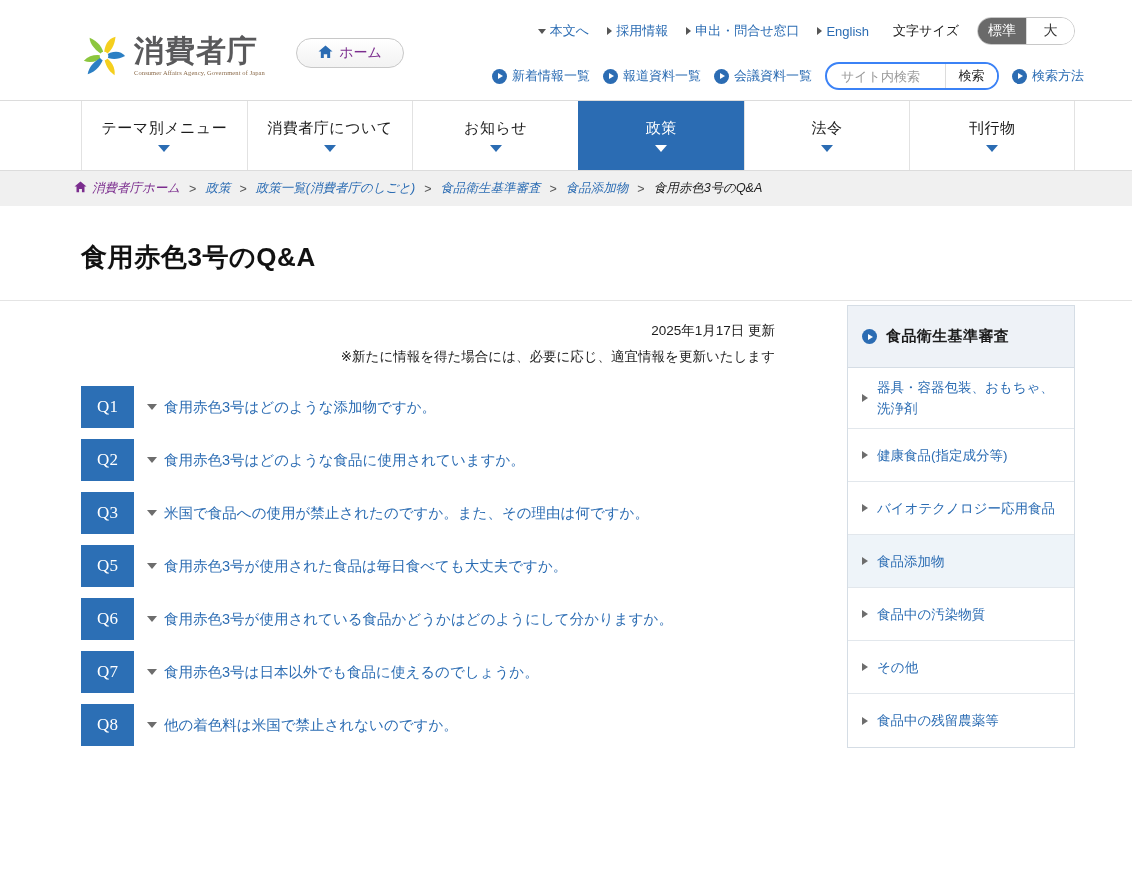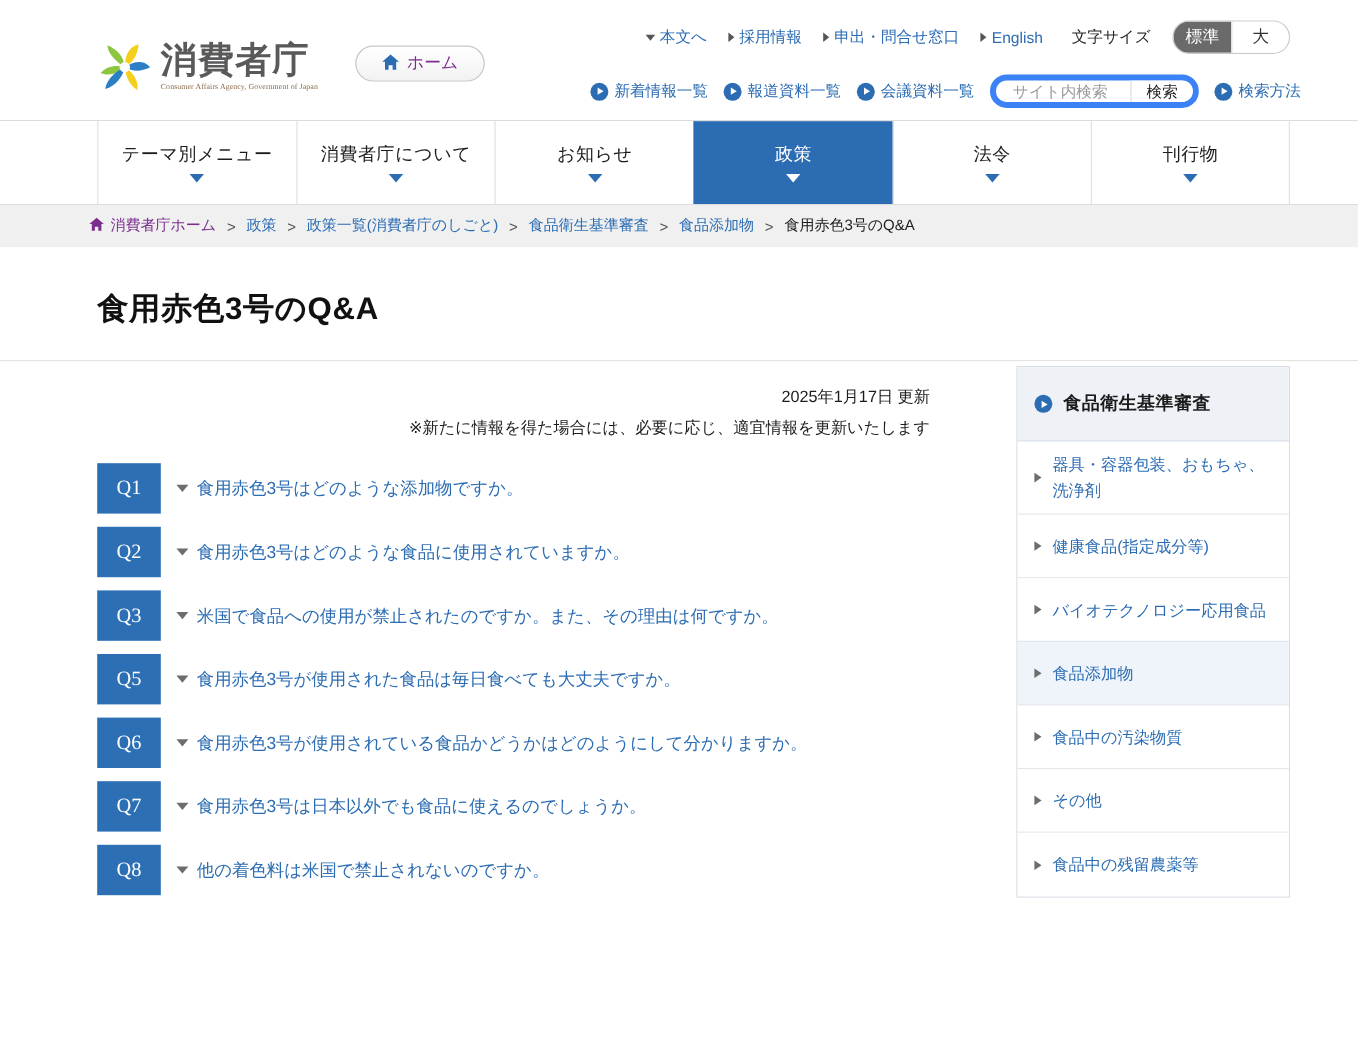--- a/index.html
+++ b/index.html
@@ -181,21 +181,21 @@
     border-bottom: 3.5px solid transparent;
     border-left: 5px solid #ffffff;
     margin-left: 2px;
   }
 
   .searchbox {
     display: flex;
     align-items: stretch;
     width: 174px;
     height: 28px;
-    border: 5px solid #3b82f6;
+    border: 2px solid #3b82f6;
     border-radius: 14px;
     background: #fff;
     overflow: hidden;
   }
   .searchbox input {
     border: none;
     outline: none;
     flex: 1;
     padding: 0 10px 0 14px;
     font-size: 13px;
@@ -267,20 +267,21 @@
     align-items: center;
     padding-left: 74px;
     font-size: 12.5px;
     gap: 0px;
   }
   .crumb-home-icon { margin-right: 5px; display:block; }
   .crumb {
     color: #2b6cb3;
     cursor: pointer;
     white-space: nowrap;
+    font-style: italic;
   }
   .crumb.visited { color: #7b2d8e; }
   .crumb.current { color: #1c1c1c; cursor: default; }
   .crumb-sep {
     color: #555;
     padding: 0 9px;
     white-space: nowrap;
   }
 
   

